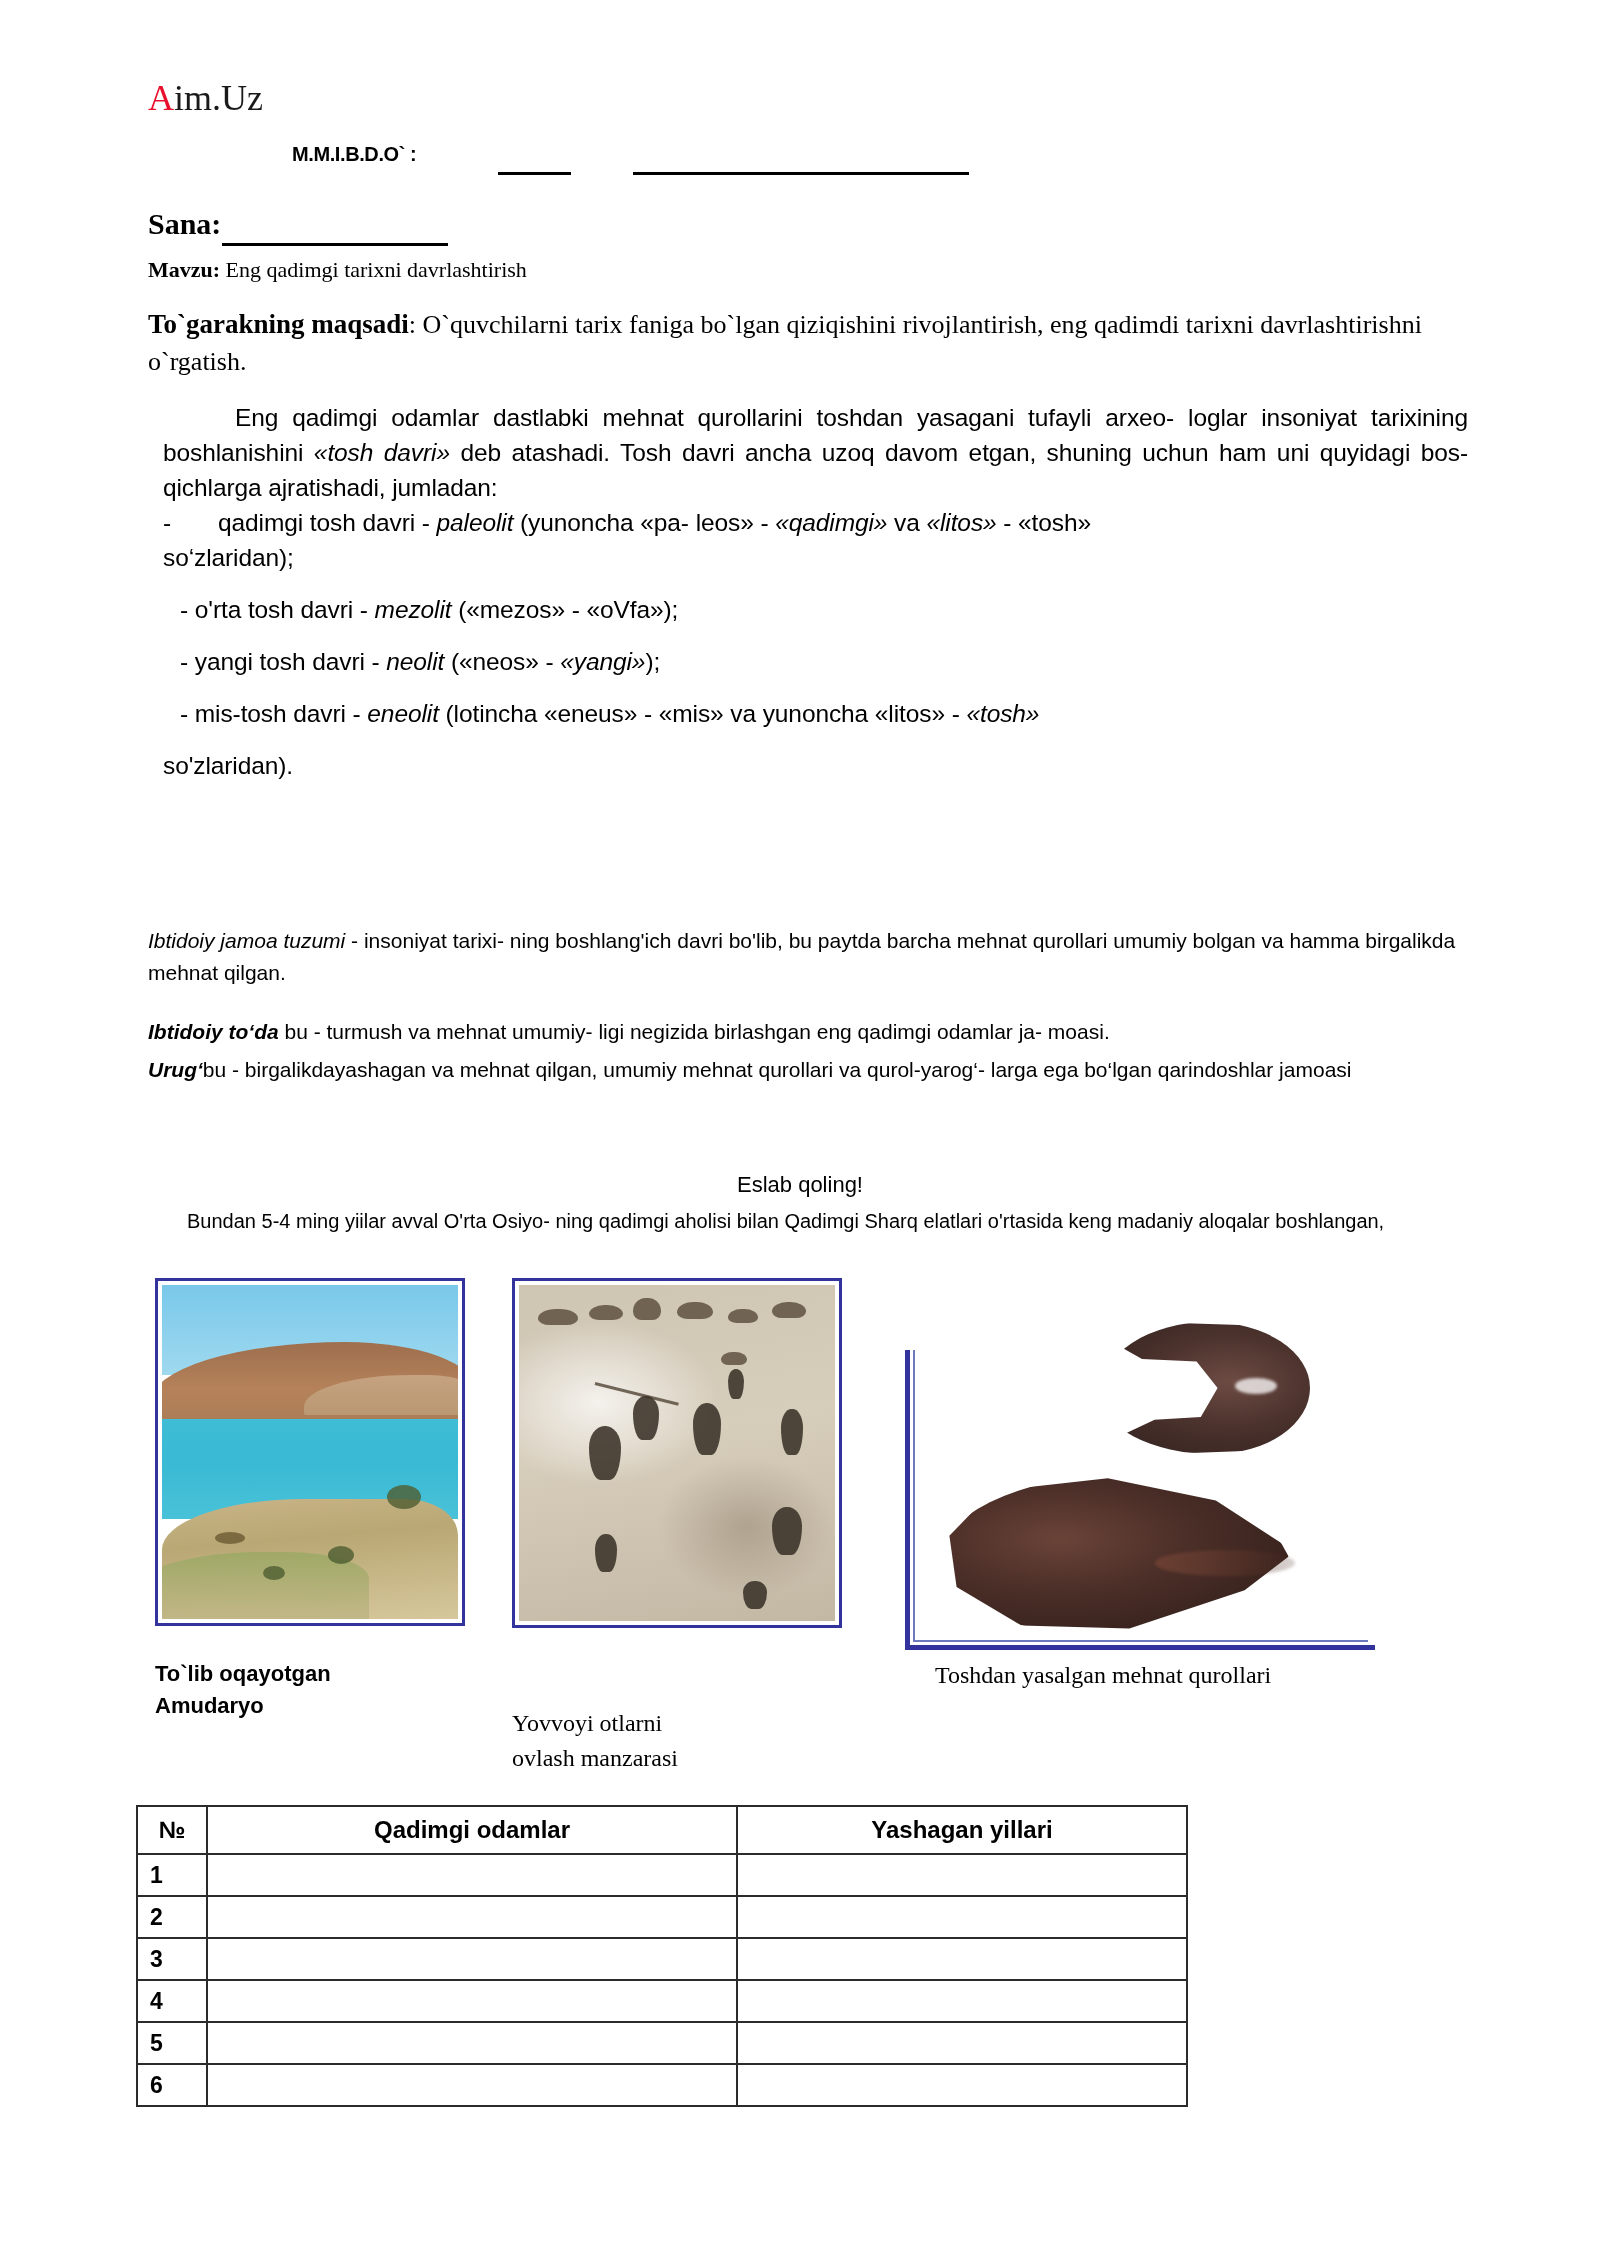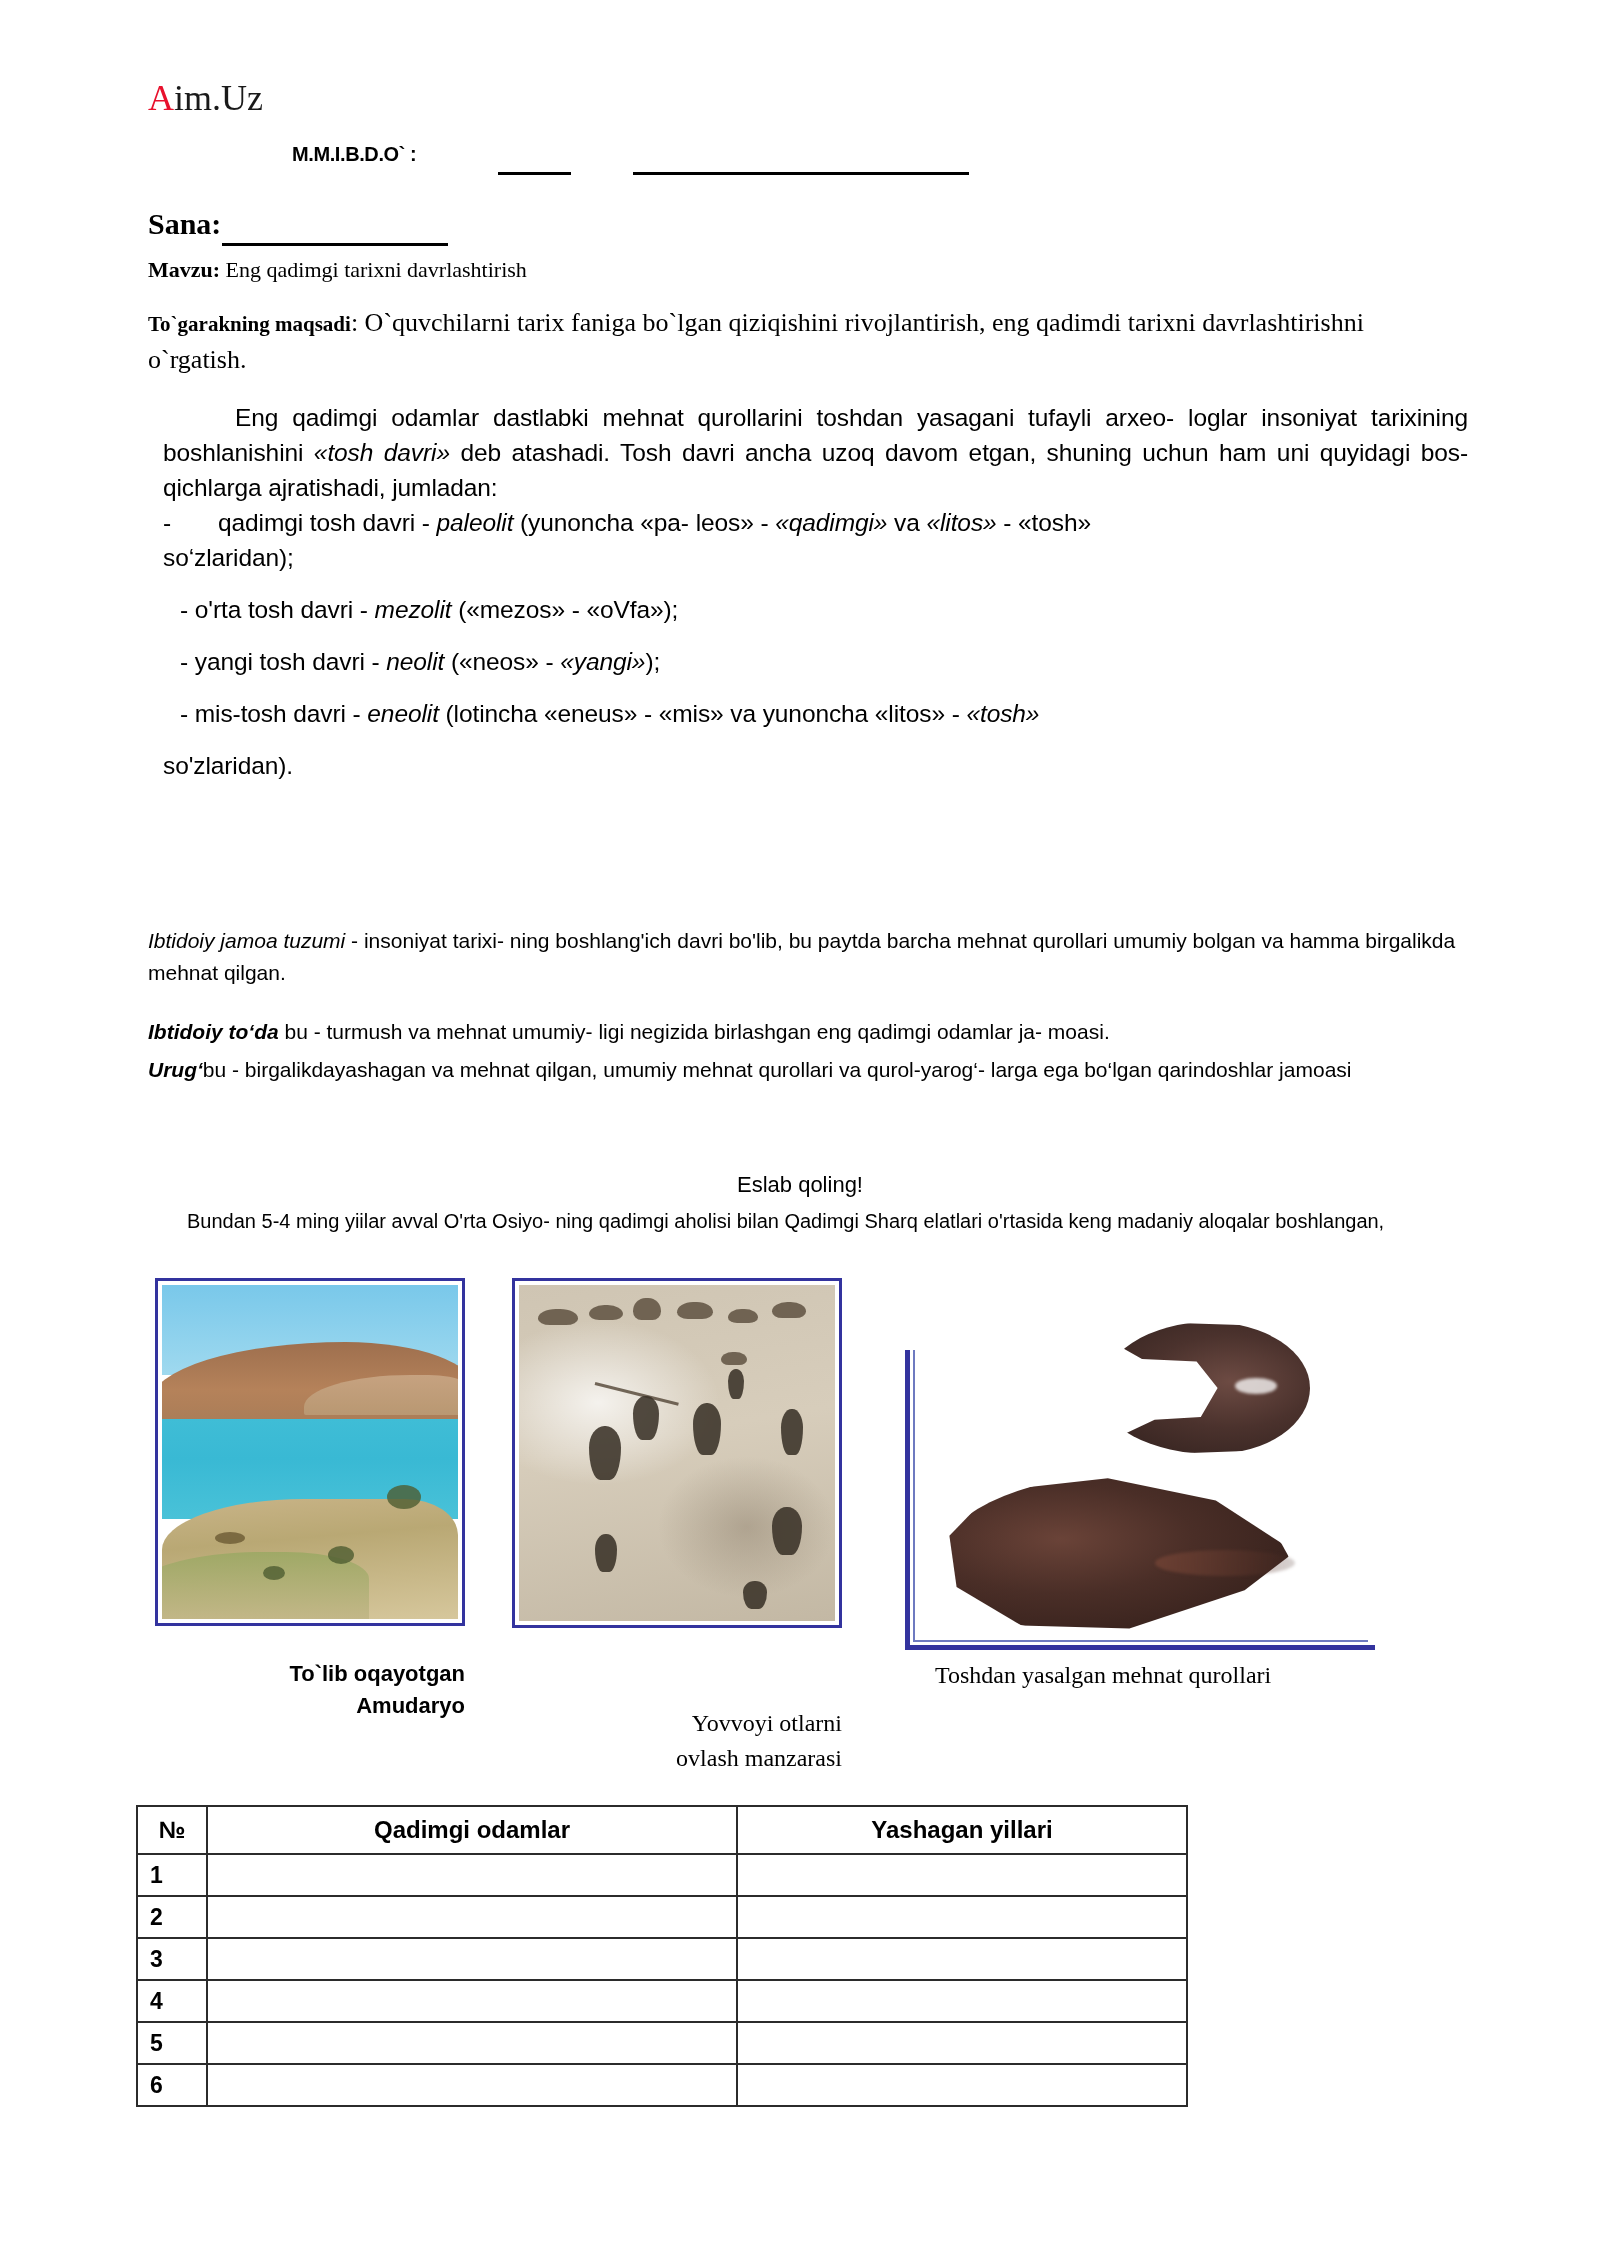--- a/index.html
+++ b/index.html
@@ -92,21 +92,21 @@
   .maqsad {
     position: absolute;
     left: 148px;
     top: 305px;
     width: 1320px;
     font-family: "Liberation Serif", serif;
     font-size: 26px;
     line-height: 1.42;
     text-align: left;
   }
-  .maqsad b { font-weight: bold; font-size: 21px; }
+  .maqsad b { font-weight: bold; font-size: 27px; }
 
   
   .body-block {
     position: absolute;
     left: 163px;
     top: 400px;
     width: 1305px;
     font-size: 24.5px;
     line-height: 1.43;
     text-align: justify;
@@ -292,21 +292,21 @@
   .tool-lower-edge {
     position: absolute; left: 250px; top: 250px; width: 140px; height: 26px;
     background: linear-gradient(90deg, rgba(120,70,55,.7), rgba(60,35,28,.2));
     border-radius: 50%;
     filter: blur(1.4px);
   }
 
   
   .cap {
     position: absolute;
-    text-align: right;
+    text-align: left;
     line-height: 1.45;
   }
   #cap-river {
     left: 155px; top: 1658px; width: 310px;
     font-size: 22px; font-weight: bold;
   }
   #cap-hunt {
     left: 512px; top: 1706px; width: 330px;
     font-family: "Liberation Serif", serif; font-size: 24px;
   }

